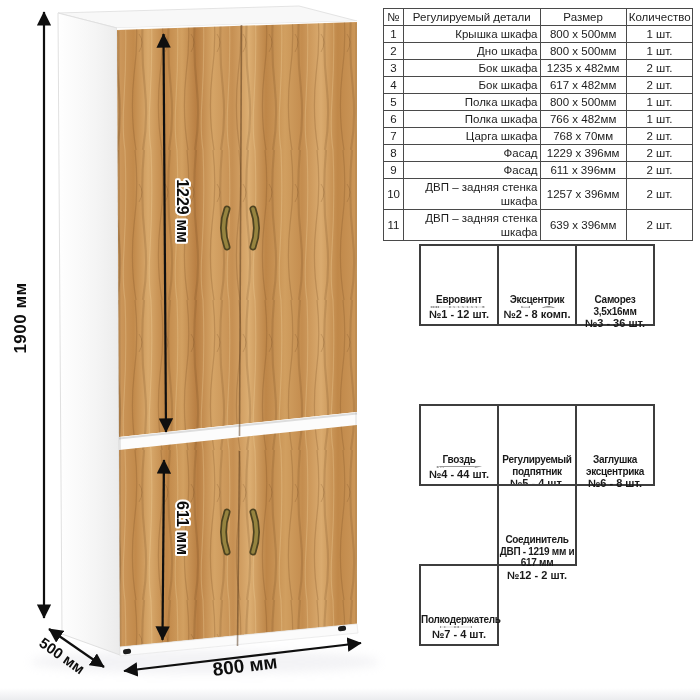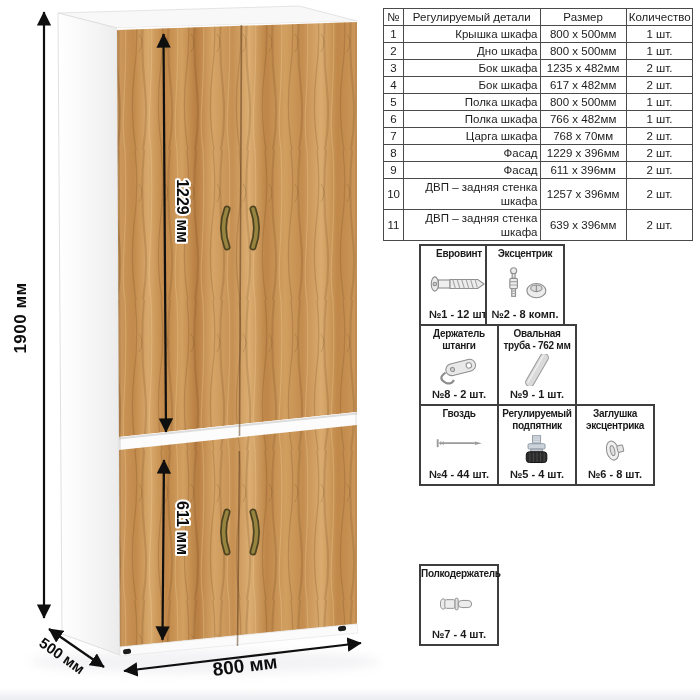--- a/index.html
+++ b/index.html
@@ -8,22 +8,22 @@
   .wardrobe-svg{position:absolute;left:0;top:0;}
   
   .parts{position:absolute;left:383px;top:8px;width:310px;border-collapse:collapse;table-layout:fixed;}
   .parts th,.parts td{border:1px solid #4a4a4a;font-size:11.5px;color:#1c1c1c;
         text-align:center;padding:1px 2px;line-height:1.22;font-weight:400;background:#fff;}
   .parts td.name{text-align:right;padding-left:5px;}
   
   .hw{position:absolute;left:419px;top:244px;width:238px;height:404px;}
   .hw-cell{position:absolute;width:80px;height:82px;border:2px solid #3e3e3e;background:#fff;
         box-sizing:border-box;display:flex;flex-direction:column;align-items:center;}
-  .hw-title{font-size:10px;font-weight:700;text-align:center;line-height:1.15;padding-top:2px;
-        letter-spacing:-0.3px;color:#1a1a1a;width:100%;}
+  .hw-title{font-size:10px;font-weight:700;text-align:center;line-height:1.15;padding-top:18px;
+        letter-spacing:-0.3px;color:#1a1a1a;width:100%;margin-top:30px;}
   .hw-icon{flex:1;display:flex;align-items:center;justify-content:center;width:100%;overflow:hidden;}
   .hw-count{font-size:11px;font-weight:700;padding-bottom:4px;color:#1a1a1a;white-space:nowrap;}
   .floor-shade{position:absolute;left:0;right:0;bottom:0;height:12px;
         background:linear-gradient(180deg,rgba(0,0,0,0),rgba(115,120,140,0.14));}
 </style>
 </head>
 <body>
 
 <div class="canvas">
 
@@ -218,68 +218,56 @@
               <circle cx="9" cy="19" r="2" fill="#c9c9c9"></circle>
           <rect x="13" y="14.5" width="13" height="9" fill="#efefef"></rect>
           <path d="M26,14 H57 L64,19 L57,24 H26 z" fill="#ececec"></path>
           <path d="M29,14 l3,10 M34,14 l3,10 M39,14 l3,10 M44,14 l3,10 M49,14 l3,10 M54,14 l2.5,9" fill="none" stroke="#a5a5a5"></path>
         </g>
           </svg>
       </div>
       <div class="hw-count">№1 - 12 шт.</div>
     </div>
 
-    <div class="hw-cell" style="left:66px;top:0">
+    <div class="hw-cell" style="left:78px;top:0">
       <div class="hw-title">Эксцентрик</div>
       <div class="hw-icon">
         <svg width="72" height="36" viewBox="0 0 72 38">
             <g stroke="#8e8e8e" stroke-width="1.2" fill="#ececec">
           <circle cx="24" cy="5" r="3.2"></circle>
               <rect x="22.5" y="8" width="3" height="5"></rect>
           <rect x="20" y="13" width="8" height="11" rx="1.5"></rect>
           <path d="M20,16.5 h8 M20,20 h8" stroke="#a5a5a5" fill="none"></path>
           <rect x="22" y="24" width="4" height="8"></rect>
               <path d="M22,26.5 h4 M22,29 h4" stroke="#a5a5a5" fill="none"></path>
           <ellipse cx="48" cy="26" rx="10" ry="7.5"></ellipse>
               <ellipse cx="48" cy="23.5" rx="6" ry="3.5" fill="#dcdcdc"></ellipse>
           <path d="M48,20 v7" fill="none"></path>
         </g>
           </svg>
       </div>
       <div class="hw-count">№2 - 8 комп.</div>
     </div>
 
-
-    <div class="hw-cell" style="left:0;top:80px">
-      <div class="hw-title">Держатель штанги</div>
-      <div class="hw-icon">
-        <svg width="72" height="32" viewBox="0 0 72 38">
-          <g transform="rotate(-14 38 16)" stroke="#8e8e8e" stroke-width="1.2">
-            <rect x="20" y="9" width="36" height="14" rx="7" fill="#e8e8e8"></rect>
-            <circle cx="48" cy="16" r="3.2" fill="#ffffff"></circle>
-              <circle cx="28" cy="16" r="2.4" fill="#d2d2d2"></circle>
-          </g>
-          <path d="M20,22 q-10,7 0,12 q7,3 10,-3" fill="none" stroke="#8e8e8e" stroke-width="2.6"></path>
-        </svg>
-      </div>
-      <div class="hw-count">№8 - 2 шт.</div>
-    </div>
-
-    <div class="hw-cell" style="left:78px;top:80px">
-      <div class="hw-title">Овальная труба - 762 мм</div>
-      <div class="hw-icon">
-        <svg width="72" height="32" viewBox="0 0 72 38">
-            <g transform="rotate(30 36 19)">
-          <rect x="31" y="-3" width="10" height="44" rx="5" fill="#dadada" stroke="#9b9b9b" stroke-width="1.2"></rect>
-          <line x1="34" y1="0" x2="34" y2="38" stroke="#f2f2f2" stroke-width="1.5"></line>
-        </g>
-          </svg>
-      </div>
-      <div class="hw-count">№9 - 1 шт.</div>
-    </div>
+    <div class="hw-cell" style="left:156px;top:0">
+      <div class="hw-title">Саморез 3,5х16мм</div>
+      <div class="hw-icon">
+        <svg width="72" height="30" viewBox="0 0 72 38">
+            <g transform="rotate(-4 36 18)" stroke="#8e8e8e" stroke-width="1.2">
+          <ellipse cx="10" cy="18" rx="4" ry="7.5" fill="#ececec"></ellipse>
+          <path d="M7,18 h6 M10,14.5 v7" stroke="#9f9f9f" fill="none"></path>
+          <path d="M14,14.5 H54 L64,17.5 L54,20.5 H14 z" fill="#ececec"></path>
+          <path d="M17,13 l4,11 M23,13 l4,11 M29,13 l4,11 M35,13 l4,11 M41,13 l4,11 M47,13 l4,11 M52,13.5 l3.5,9" fill="none" stroke="#a0a0a0"></path>
+        </g>
+          </svg>
+      </div>
+      <div class="hw-count">№3 - 36 шт.</div>
+    </div>
+
+
 
 
     <div class="hw-cell" style="left:0;top:160px">
       <div class="hw-title">Гвоздь</div>
       <div class="hw-icon">
         <svg width="72" height="30" viewBox="0 0 72 38">
             <g stroke="#9a9a9a" fill="none">
           <path d="M9,13 v10" stroke-width="2.4"></path>
               <path d="M11,18 H56" stroke-width="2.2"></path>
           <path d="M13,15.5 v5 M16,15.5 v5" stroke-width="1"></path>
@@ -315,20 +303,32 @@
           <ellipse cx="33" cy="19" rx="7" ry="11.5" fill="#efefef"></ellipse>
           <ellipse cx="33" cy="19" rx="2.5" ry="6" fill="#e0e0e0"></ellipse>
           <rect x="39" y="15" width="7" height="8" rx="1.5" fill="#e4e4e4"></rect>
         </g>
           </svg>
       </div>
       <div class="hw-count">№6 - 8 шт.</div>
     </div>
 
 
+    <div class="hw-cell" style="left:78px;top:240px">
+      <div class="hw-title">Соединитель ДВП - 1219 мм и 617 мм</div>
+      <div class="hw-icon">
+        <svg width="72" height="24" viewBox="0 0 72 38">
+            <g transform="rotate(-13 36 20)" stroke="#9b9b9b" stroke-width="1.1">
+          <rect x="4" y="16.5" width="64" height="7" fill="#f0f0f0"></rect>
+          <line x1="4" y1="20" x2="68" y2="20" stroke="#c2c2c2"></line>
+        </g>
+          </svg>
+      </div>
+      <div class="hw-count">№12 - 2 шт.</div>
+    </div>
 
 
     <div class="hw-cell" style="left:0;top:320px">
       <div class="hw-title">Полкодержатель</div>
       <div class="hw-icon">
         <svg width="72" height="30" viewBox="0 0 72 38">
             <g stroke="#8e8e8e" stroke-width="1.2" fill="#ececec">
           <ellipse cx="16" cy="19" rx="3.5" ry="6.5"></ellipse>
           <rect x="18" y="13.5" width="13" height="11" rx="2"></rect>
           <rect x="31" y="11.5" width="4" height="15" rx="2" fill="#e0e0e0"></rect>

